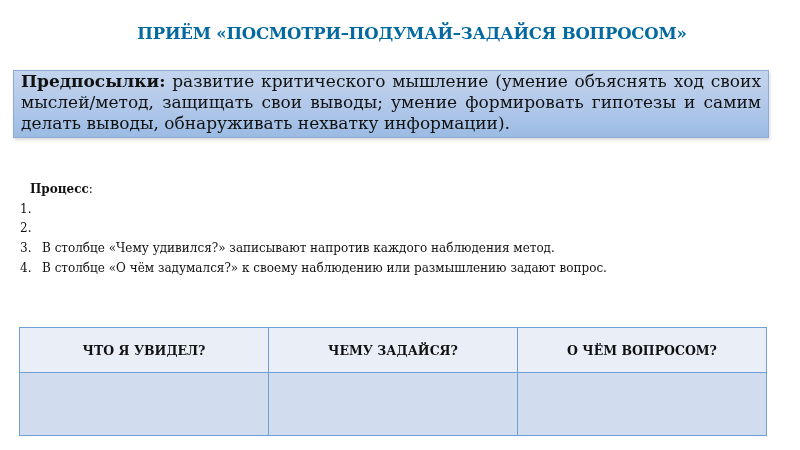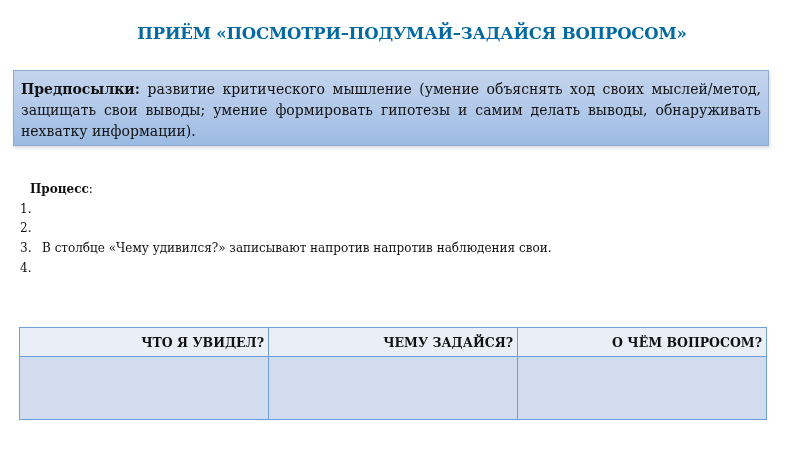--- a/index.html
+++ b/index.html
@@ -7,44 +7,44 @@
       width: 800px; height: 450px; background: #ffffff; position: relative; overflow: hidden;
       font-family: "DejaVu Serif", "Liberation Serif", serif; color: #1a1a1a;
     }
     .title {
       position: absolute; left: 12px; top: 24px; width: 800px; text-align: center;
       font-family: "DejaVu Serif", serif; font-weight: bold; font-size: 16.5px;
       color: #0369a1; letter-spacing: -0.2px;
     }
     .premise {
       position: absolute; left: 13px; top: 70px; width: 740px; height: 58px;
-      padding: 8px 7px 8px 7px;
+      padding: 0 7px 8px 7px;
       background: linear-gradient(to bottom, #c3d4ed 0%, #b3c9ea 50%, #9bbbe3 100%);
       border: 1px solid #8eaad6;
       box-shadow: 1px 2px 3px rgba(0,0,0,0.15);
-      font-size: 14px; line-height: 21px; text-align: justify; color: #111;
+      font-size: 17px; line-height: 21px; text-align: justify; color: #111;
     }
     .premise b { font-weight: bold; }
     .process {
       position: absolute; left: 20px; top: 180px; width: 760px;
       font-size: 12px; line-height: 19.7px; color: #111;
     }
     .process .ptitle { padding-left: 10px; font-weight: bold; }
     .process .ptitle span.colon { font-weight: normal; }
     .process ol { margin: 0; padding: 0; list-style: none; }
     .process li { display: flex; }
     .process li .num { width: 22px; flex: none; }
     .tbl {
       position: absolute; left: 19px; top: 327px; width: 748px; border-collapse: collapse;
       table-layout: fixed;
     }
     .tbl th, .tbl td { border: 1.5px solid #6f9fd6; }
     .tbl th {
       background: #e9eef7; height: 20px; font-size: 12.5px; font-weight: bold; color: #111;
-      text-align: right; padding: 4px;
+      text-align: center; padding: 12px;
     }
     .tbl td { background: #d1ddef; height: 60px; }
   </style>
 </head>
 <body>
 
 <div class="title">ПРИЁМ «ПОСМОТРИ–ПОДУМАЙ–ЗАДАЙСЯ ВОПРОСОМ»</div>
 
 <div class="premise"><b>Предпосылки:</b><span> развитие критического мышление (умение объяснять ход своих мыслей/метод, защищать свои выводы; умение формировать гипотезы и самим делать выводы, обнаруживать нехватку информации).</span></div>
 
@@ -52,24 +52,25 @@
   <div class="ptitle"><span>Процесс</span><span class="colon">:</span></div>
   <ol>
     <li>
         <span class="num">1.</span>
       </li>
     <li>
         <span class="num">2.</span>
       </li>
     <li>
         <span class="num">3.</span>
-        <span>В столбце «Чему удивился?» записывают напротив напротив наблюдения свои.</span>
+        <span>В столбце «Чему удивился?» записывают напротив каждого наблюдения метод.</span>
       </li>
     <li>
         <span class="num">4.</span>
+        <span>В столбце «О чём задумался?» к своему наблюдению или размышлению задают вопрос.</span>
       </li>
   </ol>
 </div>
 
 <table class="tbl">
   <thead>
     <tr>
       <th>ЧТО Я УВИДЕЛ?</th>
       <th>ЧЕМУ ЗАДАЙСЯ?</th>
       <th>О ЧЁМ ВОПРОСОМ?</th>

